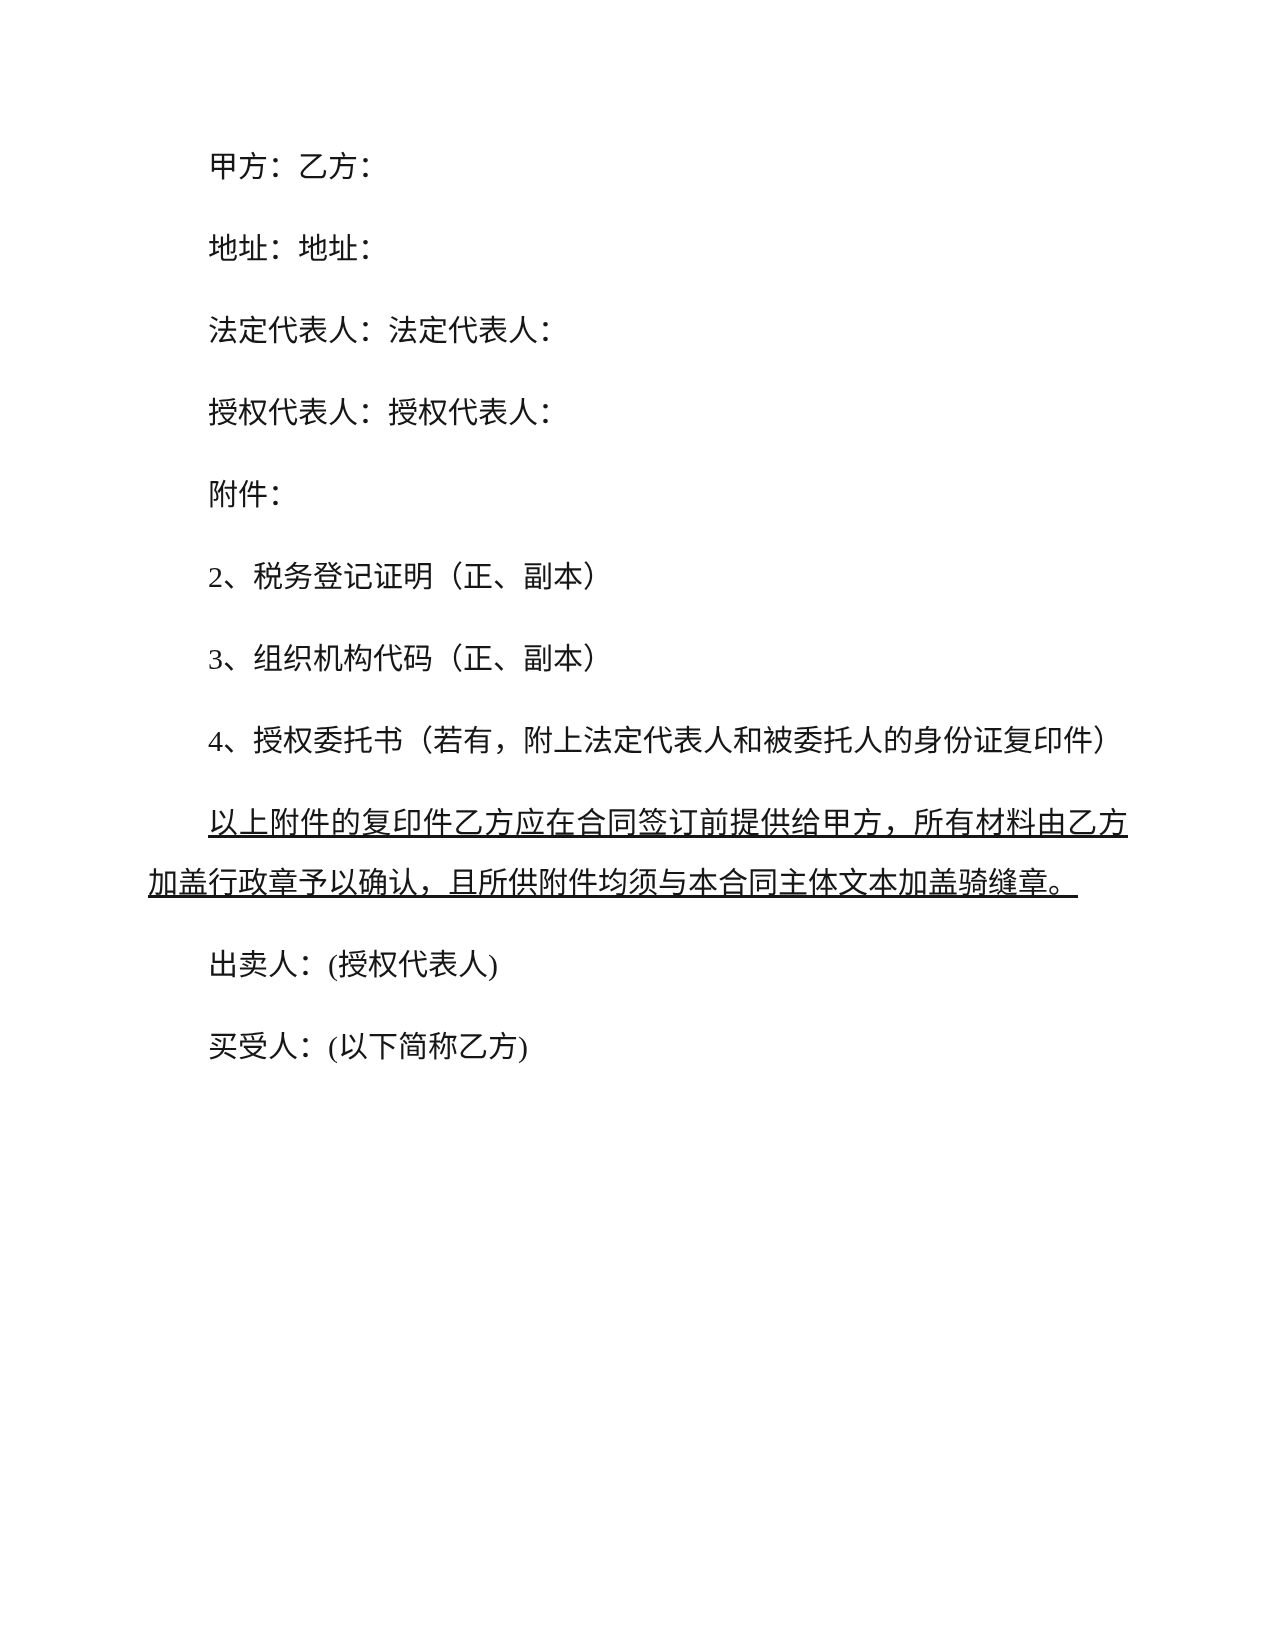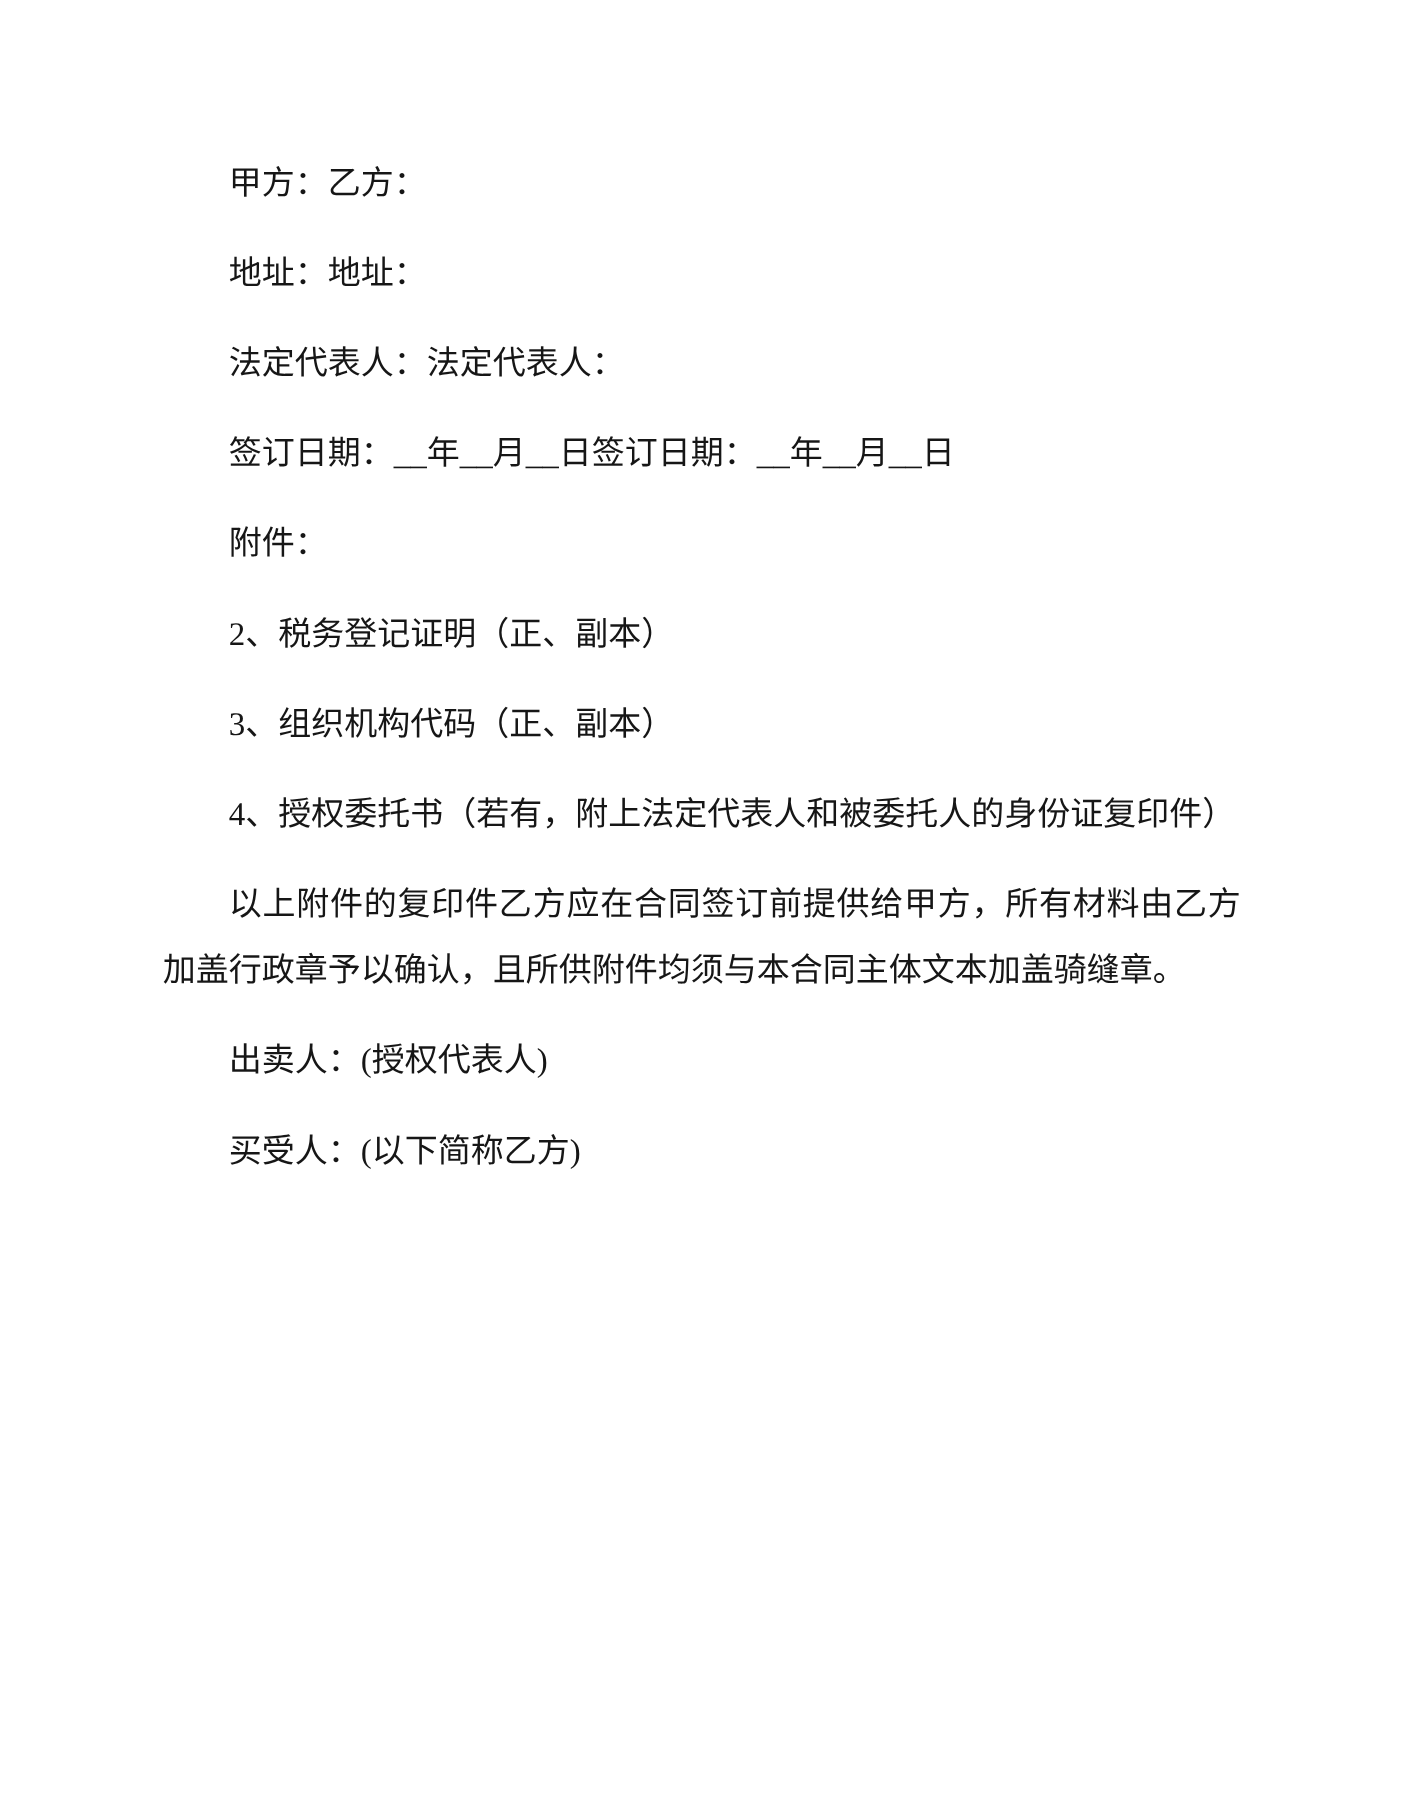--- a/index.html
+++ b/index.html
@@ -25,30 +25,31 @@
     line-height: 60px;
     margin: 0 0 22px 0;
     text-indent: 2em;
     letter-spacing: 0;
     white-space: normal;
     word-break: normal;
   }
   .para.justify {
     text-align: justify;
     text-justify: inter-ideograph;
+    text-decoration: underline;
   }
 </style>
 </head>
 <body>
 
 <div class="page">
   <p class="para">甲方：乙方：</p>
   <p class="para">地址：地址：</p>
   <p class="para">法定代表人：法定代表人：</p>
-  <p class="para">签订日期：__年__月__日签订日期：__年__月__日</p>
+  <p class="para">授权代表人：授权代表人：</p>
   <p class="para">附件：</p>
   <p class="para">2、税务登记证明（正、副本）</p>
   <p class="para">3、组织机构代码（正、副本）</p>
   <p class="para">4、授权委托书（若有，附上法定代表人和被委托人的身份证复印件）</p>
   <p class="para justify">以上附件的复印件乙方应在合同签订前提供给甲方，所有材料由乙方加盖行政章予以确认，且所供附件均须与本合同主体文本加盖骑缝章。</p>
   <p class="para">出卖人：(授权代表人)</p>
   <p class="para">买受人：(以下简称乙方)</p>
 </div>
 
 </body></html>

